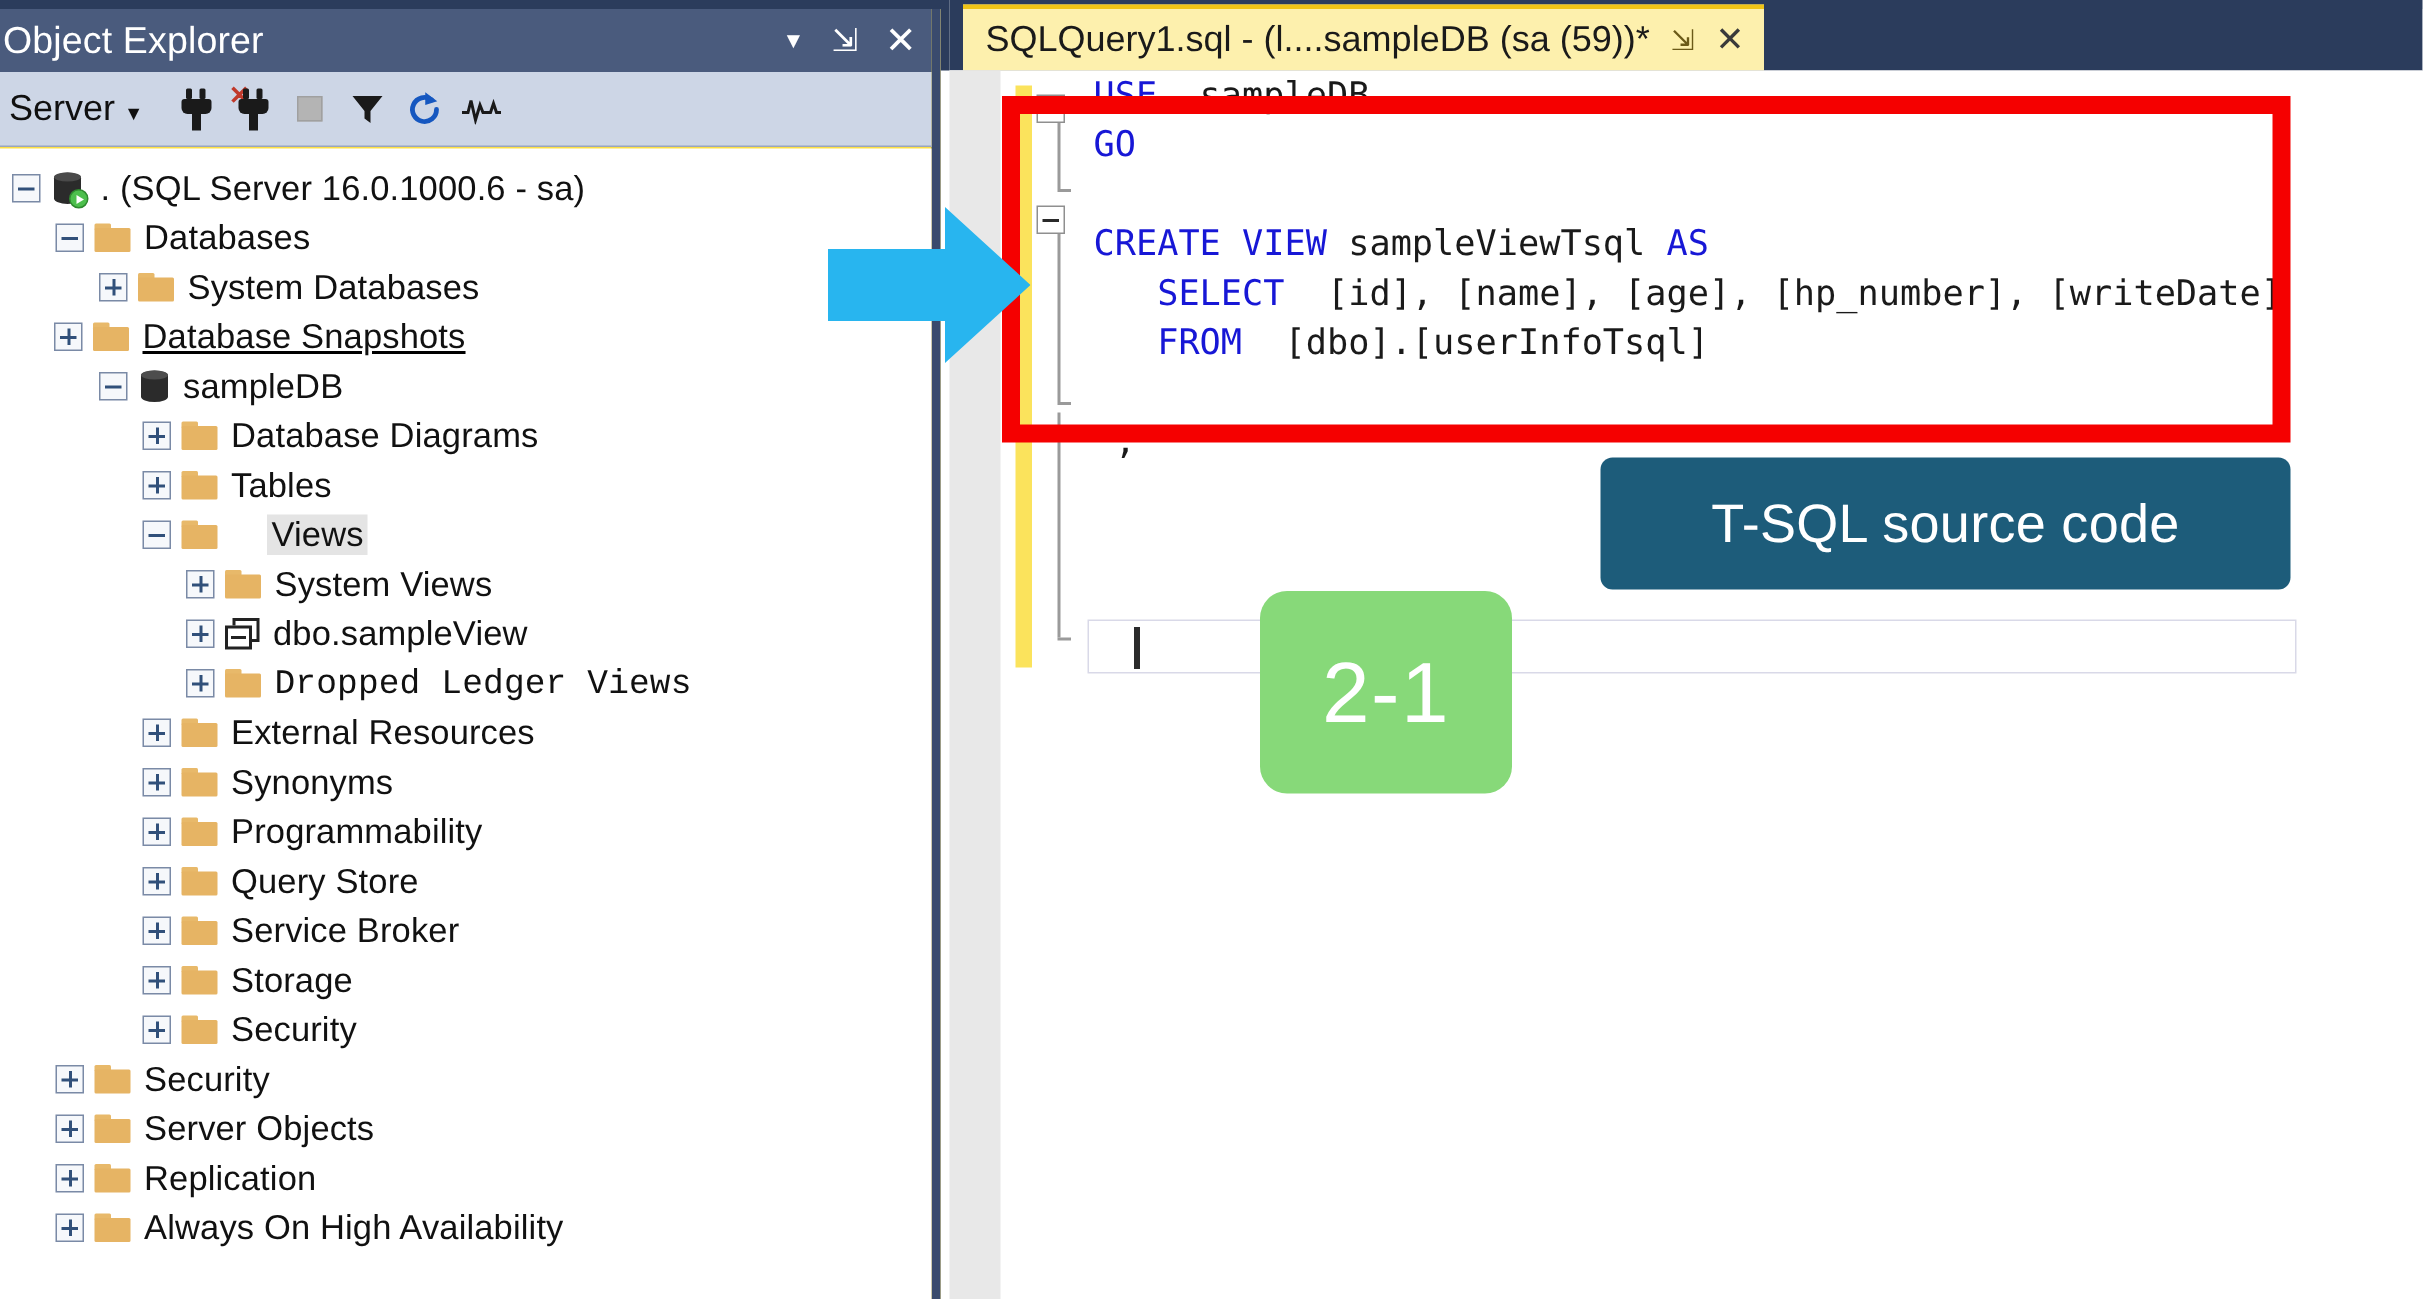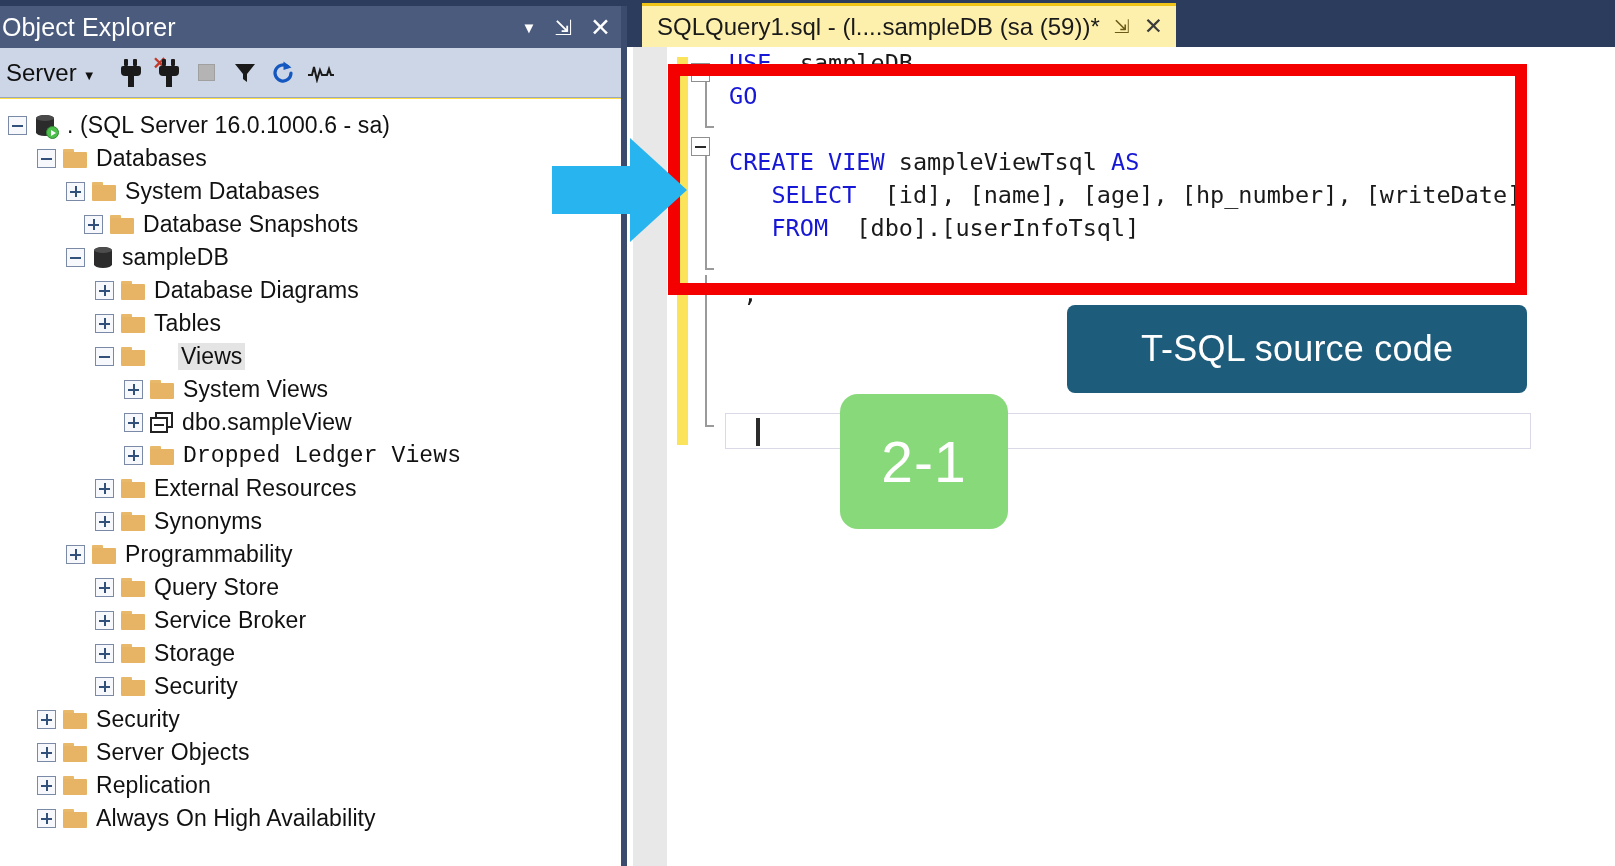--- a/index.html
+++ b/index.html
@@ -380,21 +380,21 @@
             <span class="v"></span>
           </div>
           <div class="node-icon">
             <span class="folder">
               <span class="tab"></span>
               <span class="bod"></span>
             </span>
           </div>
           <span class="node-label">System Databases</span>
         </div>
-        <div class="node" style="padding-left: 84px;">
+        <div class="node" style="padding-left: 36px; text-decoration: underline;">
           <div class="expander">
             <span class="h"></span>
             <span class="v"></span>
           </div>
           <div class="node-icon">
             <span class="folder">
               <span class="tab"></span>
               <span class="bod"></span>
             </span>
           </div>
@@ -508,21 +508,21 @@
             <span class="v"></span>
           </div>
           <div class="node-icon">
             <span class="folder">
               <span class="tab"></span>
               <span class="bod"></span>
             </span>
           </div>
           <span class="node-label">Synonyms</span>
         </div>
-        <div class="node" style="padding-left: 66px;">
+        <div class="node" style="padding-left: 95px;">
           <div class="expander">
             <span class="h"></span>
             <span class="v"></span>
           </div>
           <div class="node-icon">
             <span class="folder">
               <span class="tab"></span>
               <span class="bod"></span>
             </span>
           </div>

